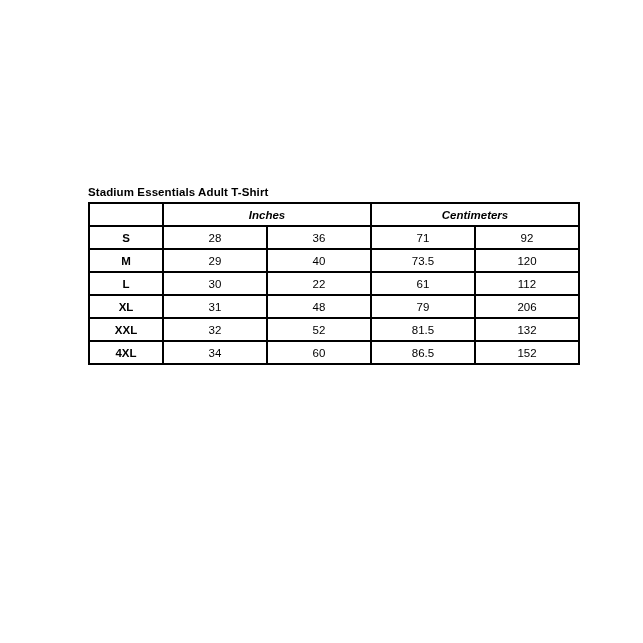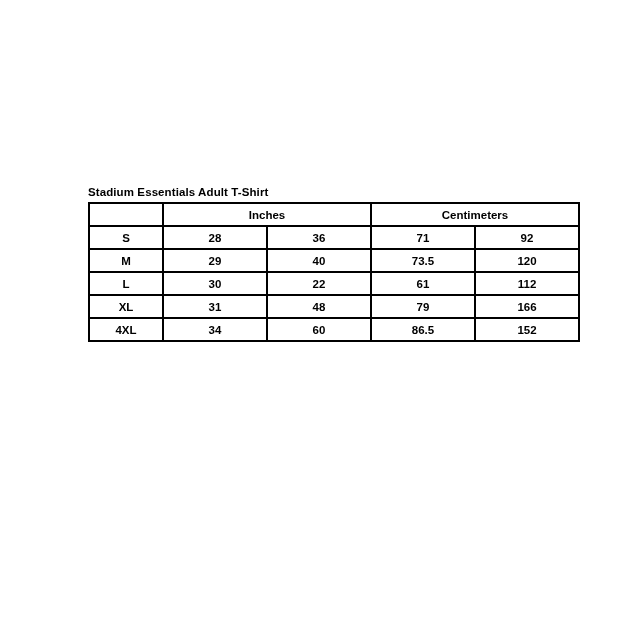--- a/index.html
+++ b/index.html
@@ -35,30 +35,31 @@
     table-layout: fixed;
   }
   table.size-chart td,
   table.size-chart th {
     border: 2px solid #000000;
     text-align: center;
     vertical-align: middle;
     font-size: 11.5px;
     height: 21px;
     padding: 0;
-    font-weight: bold;
+    font-weight: normal;
   }
   table.size-chart th {
     font-weight: bold;
   }
   .col-size { width: 74px; }
   .col-data { width: 104px; }
   .unit-head {
     font-weight: bold;
     font-size: 11.5px;
+    font-style: italic;
   }
   .blank-cell {
     border-top: 2px solid #000000;
     border-left: 2px solid #000000;
     border-bottom: 2px solid #000000;
     border-right: 2px solid #000000;
   }
 </style>
 </head>
 <body>
@@ -102,21 +103,28 @@
         <td>30</td>
         <td>22</td>
         <td>61</td>
         <td>112</td>
       </tr>
       <tr>
         <th>XL</th>
         <td>31</td>
         <td>48</td>
         <td>79</td>
-        <td>166</td>
+        <td>206</td>
+      </tr>
+      <tr>
+        <th>XXL</th>
+        <td>32</td>
+        <td>52</td>
+        <td>81.5</td>
+        <td>132</td>
       </tr>
       <tr>
         <th>4XL</th>
         <td>34</td>
         <td>60</td>
         <td>86.5</td>
         <td>152</td>
       </tr>
     </tbody>
   </table>

